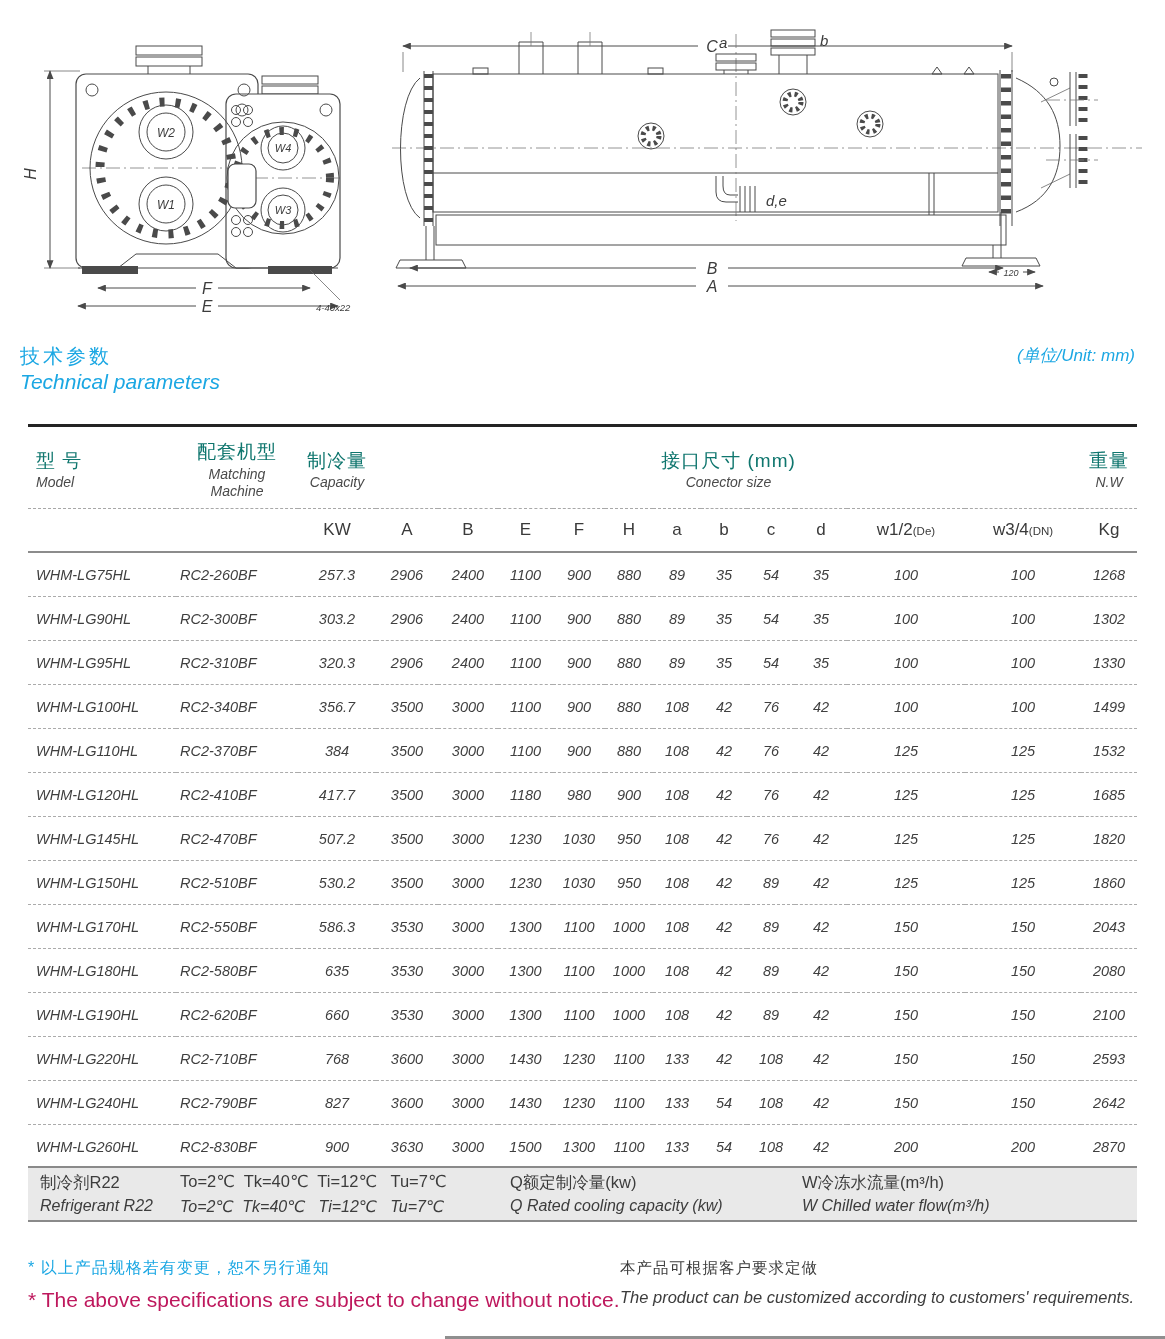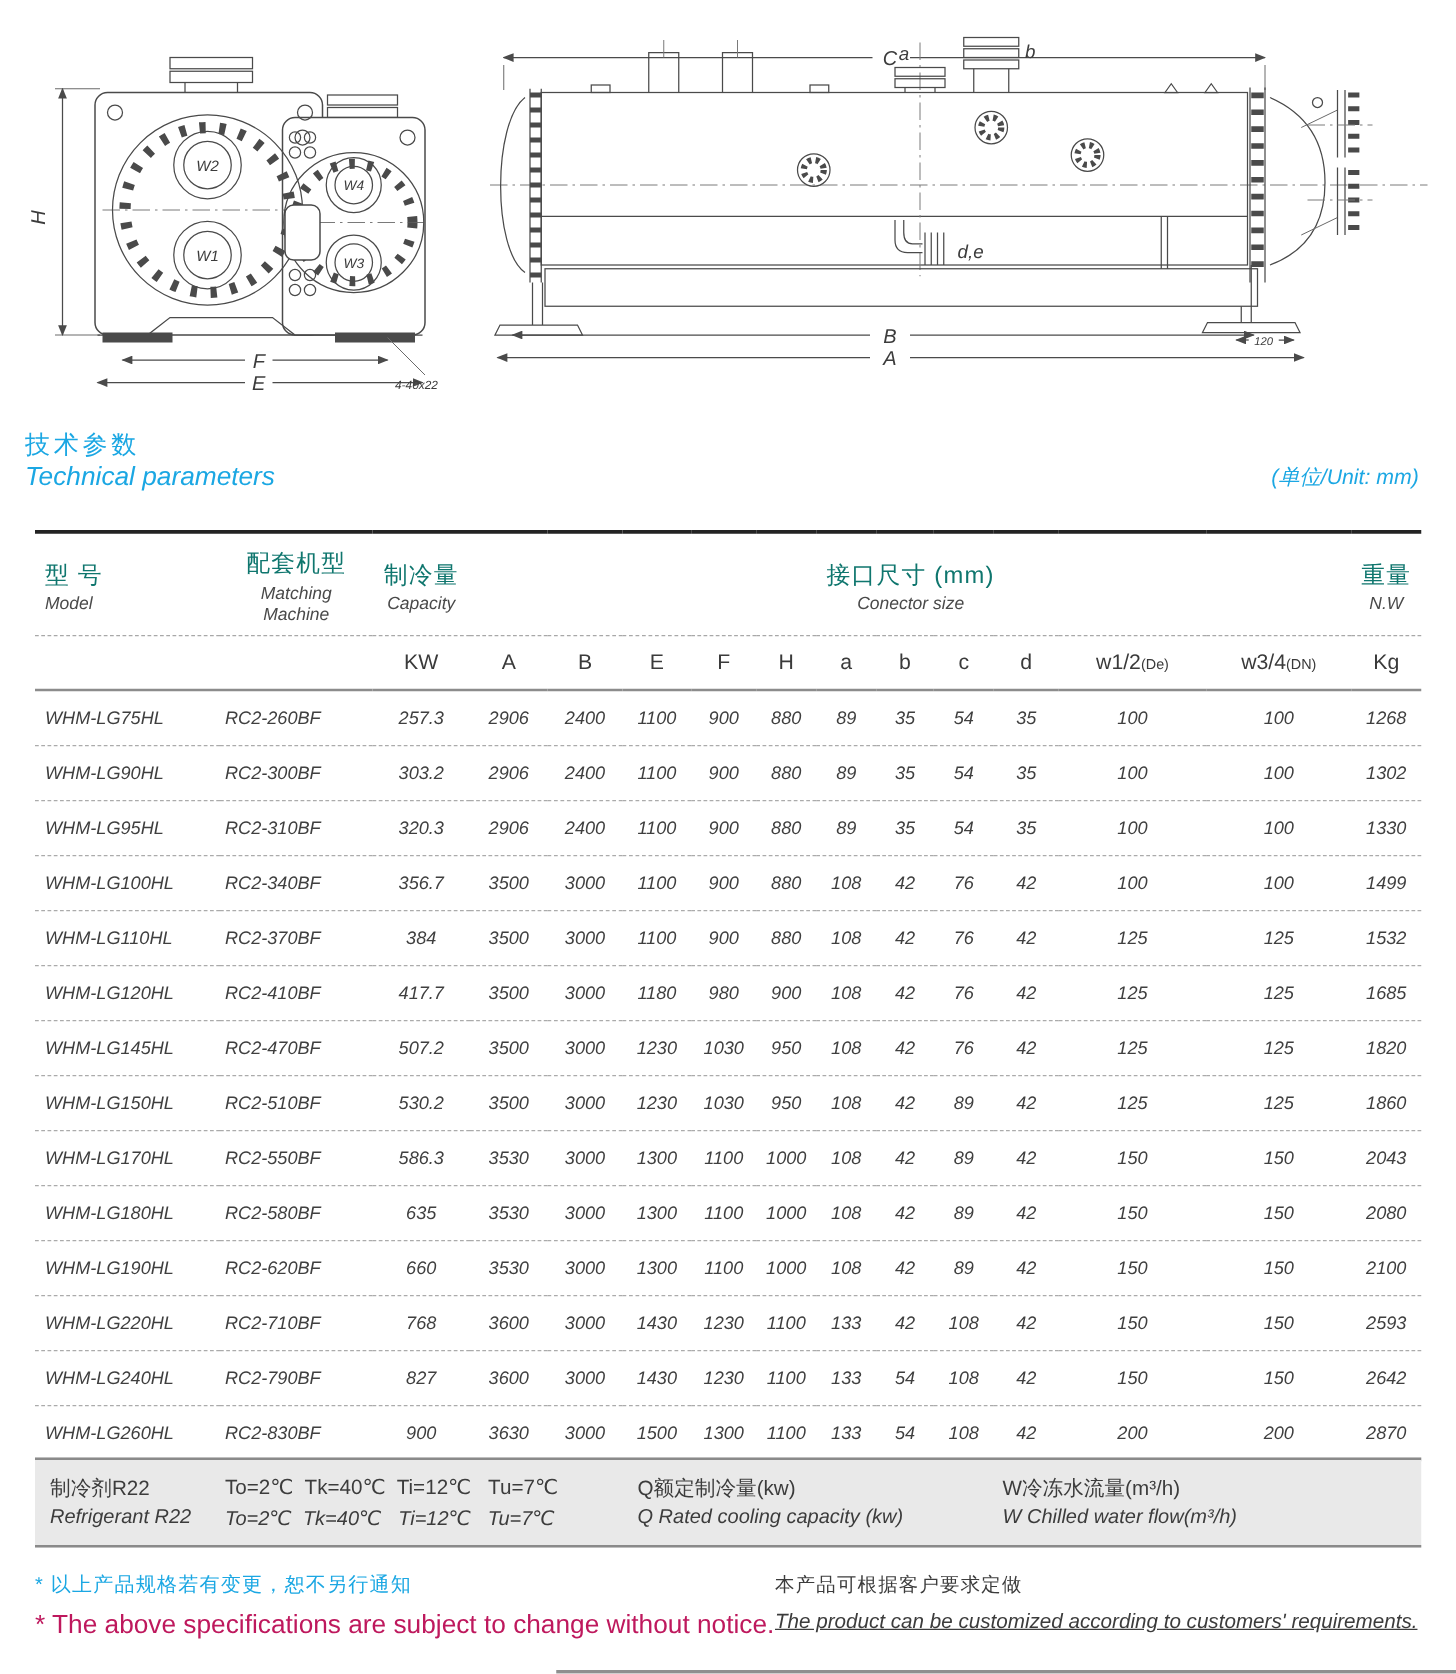--- a/index.html
+++ b/index.html
@@ -11,21 +11,21 @@
   .drawings{position:absolute;top:16px;left:20px;display:flex;gap:14px;}
   .drawings svg{display:block;}
   .drawings text{font-family:"Liberation Sans","DejaVu Sans",sans-serif;font-style:italic;fill:#3c3c3c;}
   .dline{stroke:#4a4a4a;stroke-width:1;fill:none;}
   .dthin{stroke:#6a6a6a;stroke-width:.8;fill:none;}
   .dctr{stroke:#7a7a7a;stroke-width:.8;fill:none;stroke-dasharray:14 4 2 4;}
   .dbolts{fill:none;stroke:#4a4a4a;}
   .dfill{fill:#4a4a4a;stroke:none;}
   .dwhite{fill:#ffffff;stroke:#4a4a4a;stroke-width:1.2;}
   
-  .section-head{position:absolute;top:344px;left:20px;right:30px;display:flex;justify-content:space-between;align-items:flex-end;}
+  .section-head{position:absolute;top:344px;left:20px;right:30px;display:flex;justify-content:space-between;}
   .title-cn{font-size:20px;letter-spacing:3px;color:#1ba7e3;line-height:1.25;}
   .title-en{font-size:21px;font-style:italic;color:#1ba7e3;line-height:1.25;}
   .unit-note{font-size:17px;font-style:italic;color:#1ba7e3;padding-bottom:2px;}
   
   .table-wrap{position:absolute;top:424px;left:28px;right:28px;}
   table{width:100%;border-collapse:collapse;table-layout:fixed;}
   table{border-top:3px solid #232323;}
   thead th{font-weight:normal;vertical-align:middle;}
   .grp th{padding:13px 0 9px 0;border-bottom:1px dashed #a8a8a8;}
   .grp .cn{font-size:19px;color:#0f766e;letter-spacing:1px;line-height:1.3;}
@@ -33,35 +33,35 @@
   .grp .t-left{text-align:left;padding-left:8px;}
   .sub th{height:40px;font-size:17px;color:#3a3a3a;border-bottom:2px solid #8c8c8c;text-align:center;}
   .sub .small{font-size:11.5px;}
   tbody td{height:41px;font-size:14.5px;font-style:italic;color:#3f3f3f;text-align:center;
     border-bottom:1px dashed #ababab;overflow:hidden;white-space:nowrap;}
   tbody tr:last-child td{border-bottom:none;}
   td.t-left{text-align:left;padding-left:8px;}
   td.t-left2{text-align:left;padding-left:4px;margin-top:42px;}
   
   .note-bar{
-    position:absolute;top:1166px;left:28px;right:28px;height:72px;background:#e9e9e9;
+    position:absolute;top:1166px;left:28px;right:28px;height:56px;background:#e9e9e9;
     border-top:2px solid #8a8a8a;border-bottom:2px solid #8a8a8a;box-sizing:border-box;
     display:grid;grid-template-columns:140px 330px 292px 1fr;align-content:center;row-gap:3px;
     padding-left:12px;
   }
   .note-bar .cn{font-size:16.5px;color:#3c3c3c;white-space:pre;}
   .note-bar .en{font-size:16px;font-style:italic;color:#3c3c3c;white-space:pre;}
   
   .footnotes{position:absolute;top:1258px;left:28px;right:28px;display:flex;}
   .fn-left{width:592px;}
   .fn-right{flex:1;}
   .fn-left .cn{font-size:16px;color:#1ba7e3;letter-spacing:1px;}
   .fn-left .en{font-size:21px;color:#be185d;margin-top:9px;}
   .fn-right .cn{font-size:15.5px;color:#3c3c3c;letter-spacing:1px;}
-  .fn-right .en{font-size:16.5px;font-style:italic;color:#3c3c3c;margin-top:9px;text-decoration:underline;}
+  .fn-right .en{font-size:16.5px;font-style:italic;color:#3c3c3c;margin-top:9px;}
   .bottom-rule{position:absolute;bottom:0;left:445px;right:0;height:3px;background:#8f8f8f;}
 </style>
 </head>
 <body>
 
 <div class="page">
 
   <div class="drawings">
 
     <svg width="352" height="298" viewBox="0 0 352 298">

